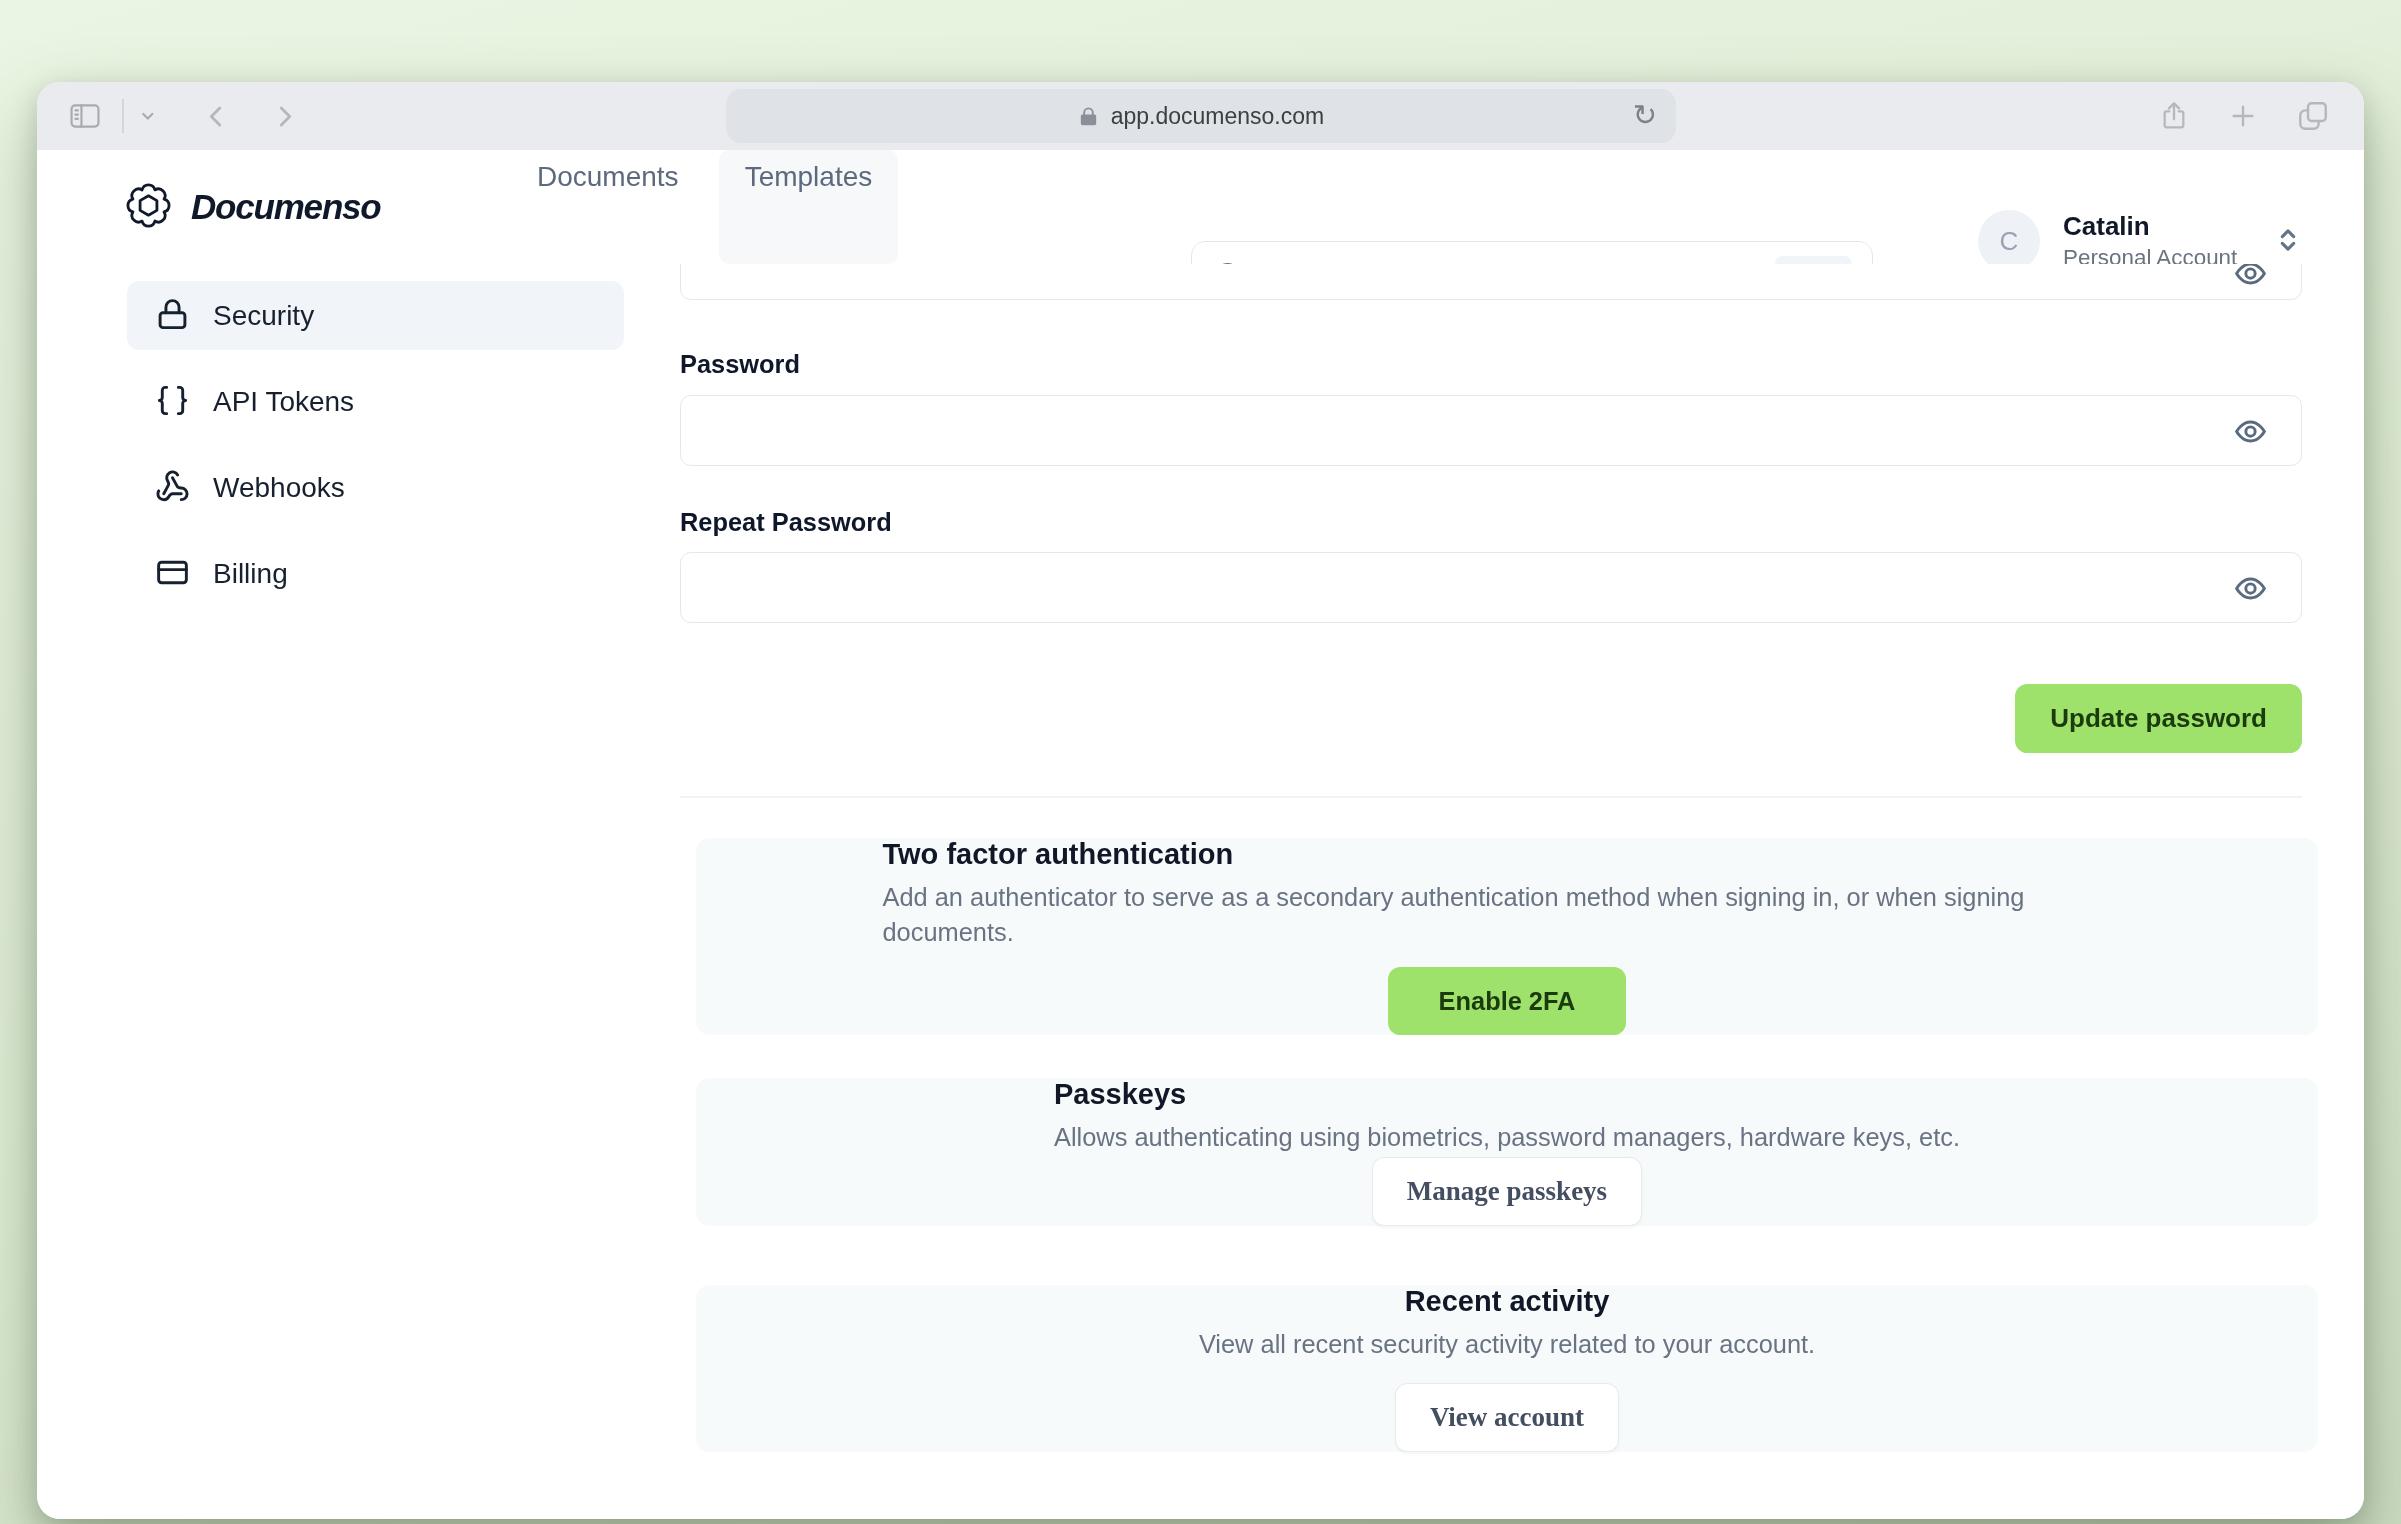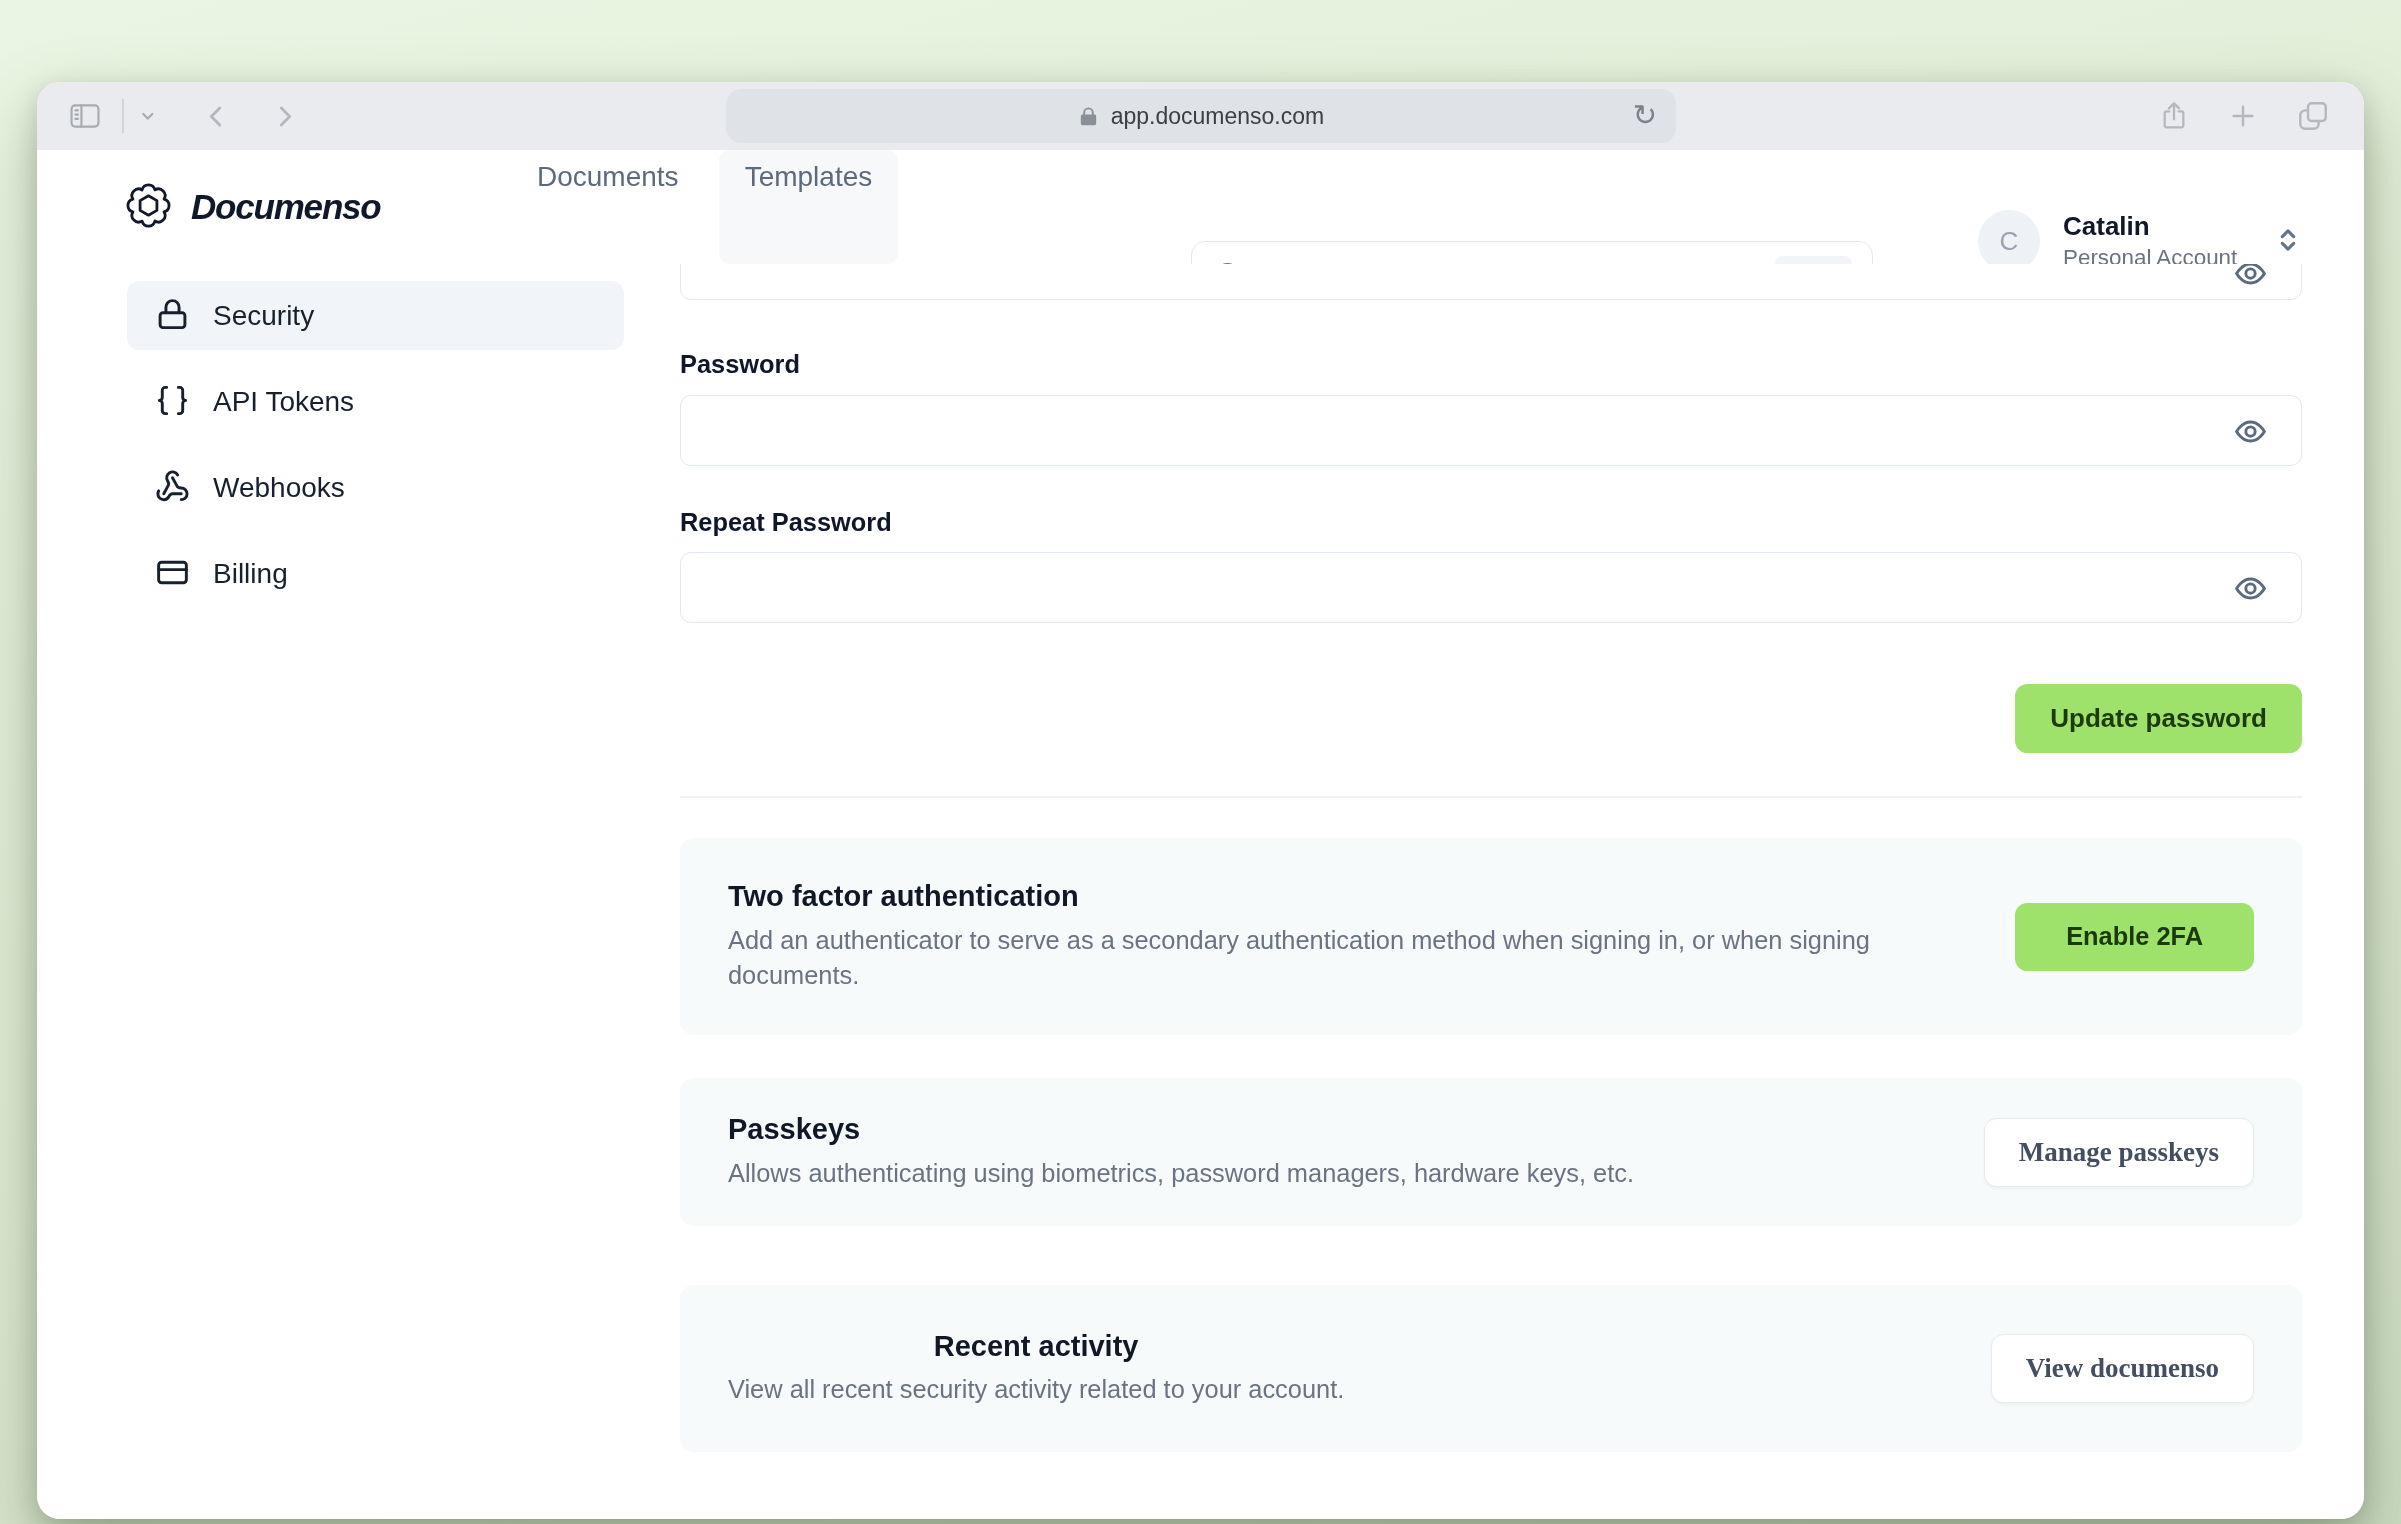--- a/index.html
+++ b/index.html
@@ -84,22 +84,22 @@
   .eye-btn { position: absolute; cursor: pointer; width: 35px; height: 35px; }
   .pw-input { position: absolute; left: 14px; right: 85px; top: 3.1px; bottom: 3.1px; border: none; outline: none; font-size: 26px; background: transparent; }
   .btn-green {
     position: absolute; right: 0; height: 69px; border: none; cursor: pointer;
     background: #9ee26c; color: #1b3a0d; border-radius: 12.3px;
     font-size: 26px; font-weight: 700; font-family: "Liberation Sans", sans-serif;
     padding: 13px 35px;
   }
   .divider { position: absolute; left: 0; width: 1622px; height: 1.5px; background: #f0f3f6; }
   .card {
-    position: absolute; left: 0; width: 1622px; background: #f7fafa; border-radius: 14px;
-    display: flex; align-items: center; justify-content: space-between; padding: 0 48px;
+    position: absolute; left: 16px; width: 1622px; background: #f7fafa; border-radius: 14px;
+    display: flex; align-items: center; justify-content: space-between; padding: 0 48px; flex-direction: column;
   }
   .card-title { font-size: 29px; font-weight: 600; color: #101828; }
   .card-desc { font-size: 25.4px; color: #6a7383; line-height: 35px; margin-top: 9.3px; }
   .card-btn-green {
     background: #9ee26c; color: #1b3a0d; border: none; border-radius: 12.3px; cursor: pointer;
     height: 68px; padding: 0 51px; font-size: 25.4px; font-weight: 600; font-family: "Liberation Sans", sans-serif;
     white-space: nowrap;
   }
   .card-btn-white {
     background: #ffffff; color: #434e60; border: 1.5px solid #e7eaee; border-radius: 12.3px; cursor: pointer;
@@ -309,19 +309,19 @@
           <div class="card-desc">Allows authenticating using biometrics, password managers, hardware keys, etc.</div>
         </div>
         <button class="card-btn-white">Manage passkeys</button>
       </div>
 
       <div class="card" style="top:1021px; height:167px;">
         <div style="max-width:1249px;text-align:center;">
           <div class="card-title">Recent activity</div>
           <div class="card-desc">View all recent security activity related to your account.</div>
         </div>
-        <button class="card-btn-white">View documenso</button>
+        <button class="card-btn-white">View account</button>
       </div>
 
     </div>
   </div>
 </div>
 
 
 </body></html>

